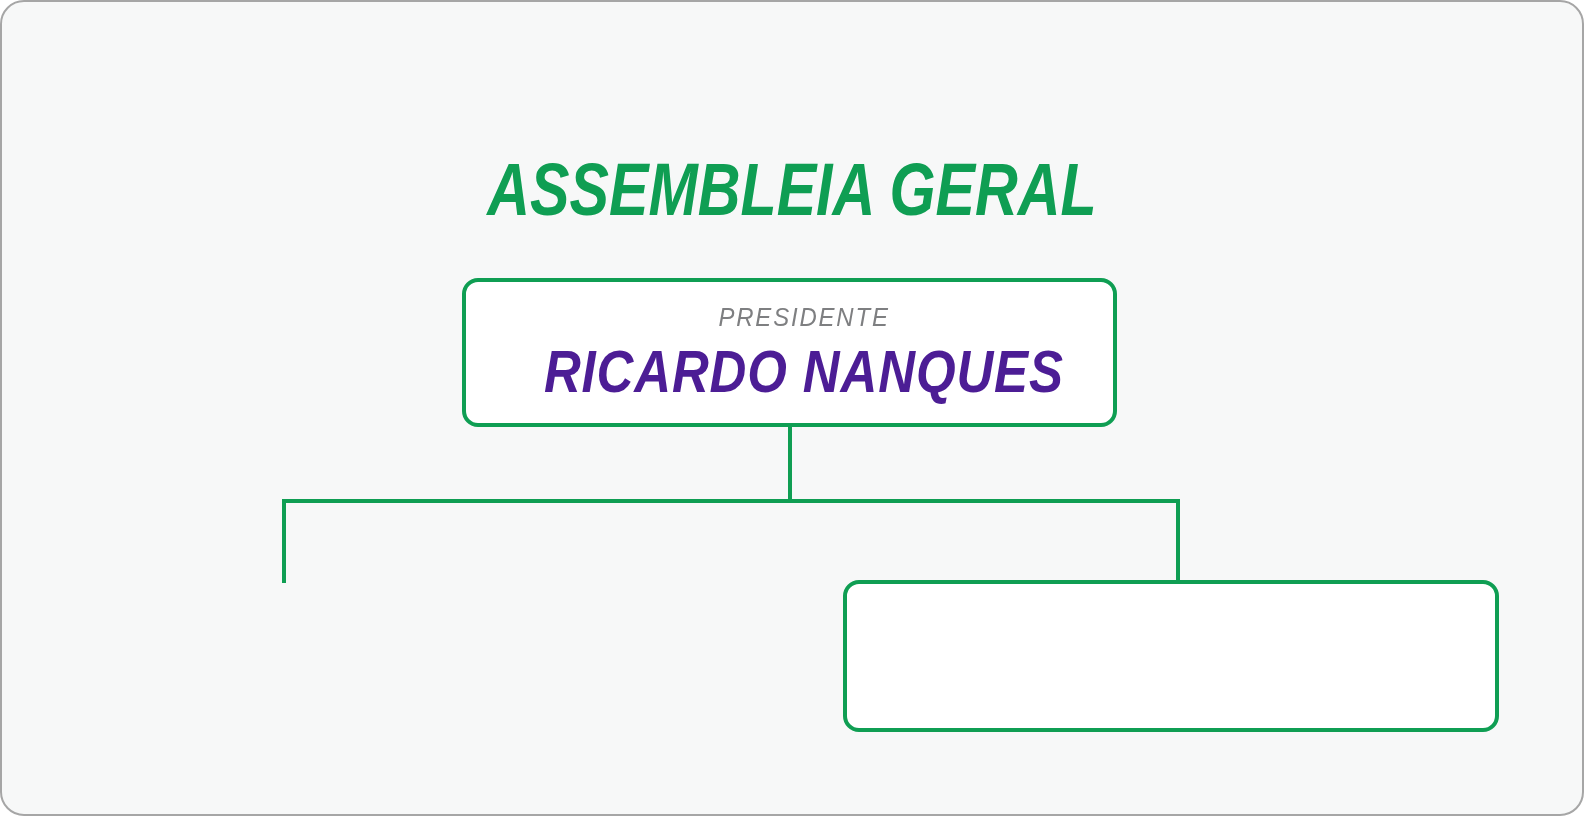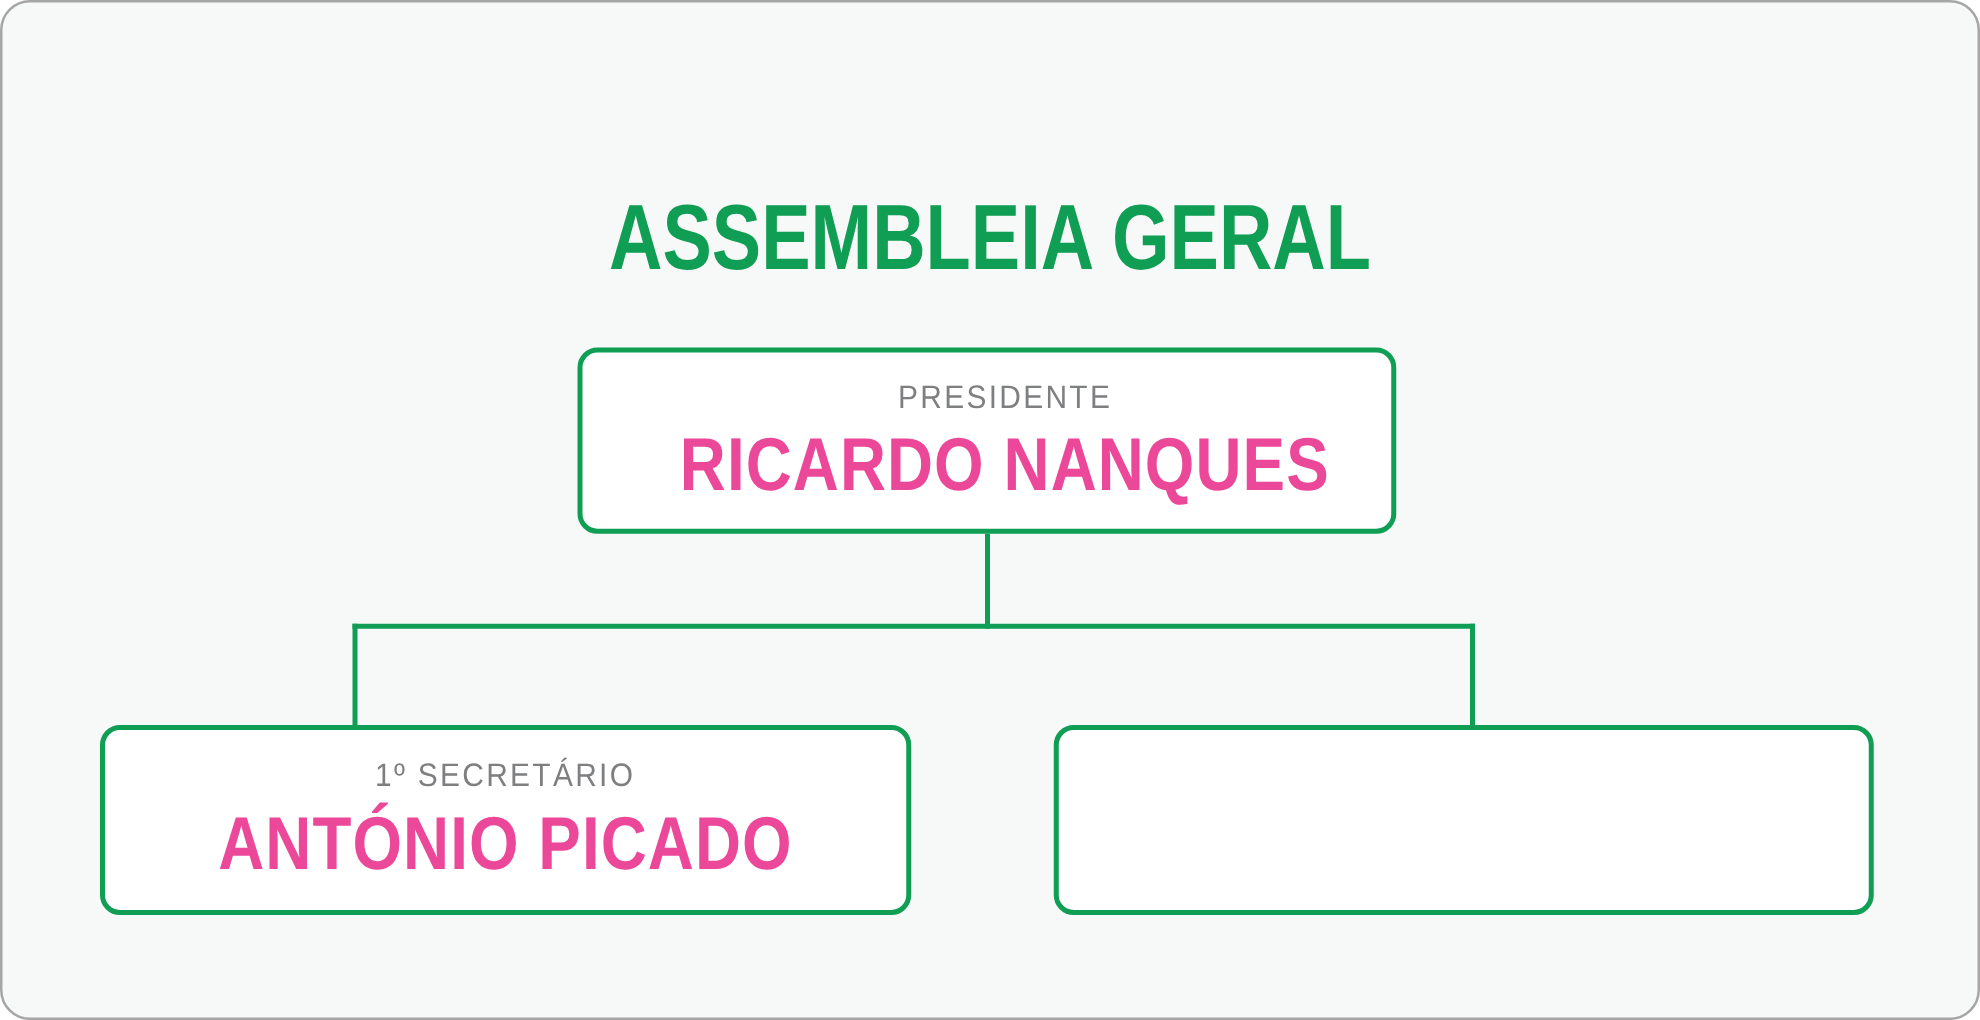--- a/index.html
+++ b/index.html
@@ -6,20 +6,21 @@
     margin: 0;
     padding: 0;
     background: #ffffff;
     font-family: "Liberation Sans", "DejaVu Sans", sans-serif;
   }
   .canvas {
     position: relative;
     width: 1584px;
     height: 816px;
     overflow: hidden;
+    font-style: italic;
   }
   .panel {
     position: absolute;
     left: 0;
     top: 0;
     width: 1580px;
     height: 812px;
     background: #f7f8f8;
     border: 2px solid #a6a6a6;
     border-radius: 24px;
@@ -69,21 +70,21 @@
   .node-sec2      { left: 841px; top: 578px; width: 656px; height: 152px; }
   .role {
     color: #7e7f81;
     font-size: 26px;
     font-weight: 400;
     letter-spacing: 2px;
     line-height: 26px;
     white-space: nowrap;
   }
   .name {
-    color: #ec4899;
+    color: #4c1d95;
     font-size: 60px;
     font-weight: bold;
     letter-spacing: 1px;
     line-height: 60px;
     white-space: nowrap;
   }
   .connector {
     position: absolute;
     background: #0f9e53;
   }
@@ -103,22 +104,18 @@
     <div class="connector conn-stem-top"></div>
     <div class="connector conn-horizontal"></div>
     <div class="connector conn-drop-left"></div>
     <div class="connector conn-drop-right"></div>
 
     <div class="node node-president">
       <div class="role"><span class="condensed-92">PRESIDENTE</span></div>
       <div class="name"><span class="condensed-85">RICARDO NANQUES</span></div>
     </div>
 
-    <div class="node node-sec1">
-      <div class="role"><span class="condensed-92">1º SECRETÁRIO</span></div>
-      <div class="name"><span class="condensed-85">ANTÓNIO PICADO</span></div>
-    </div>
 
     <div class="node node-sec2">
     </div>
 
   </div>
 </div>
 
 </body></html>

